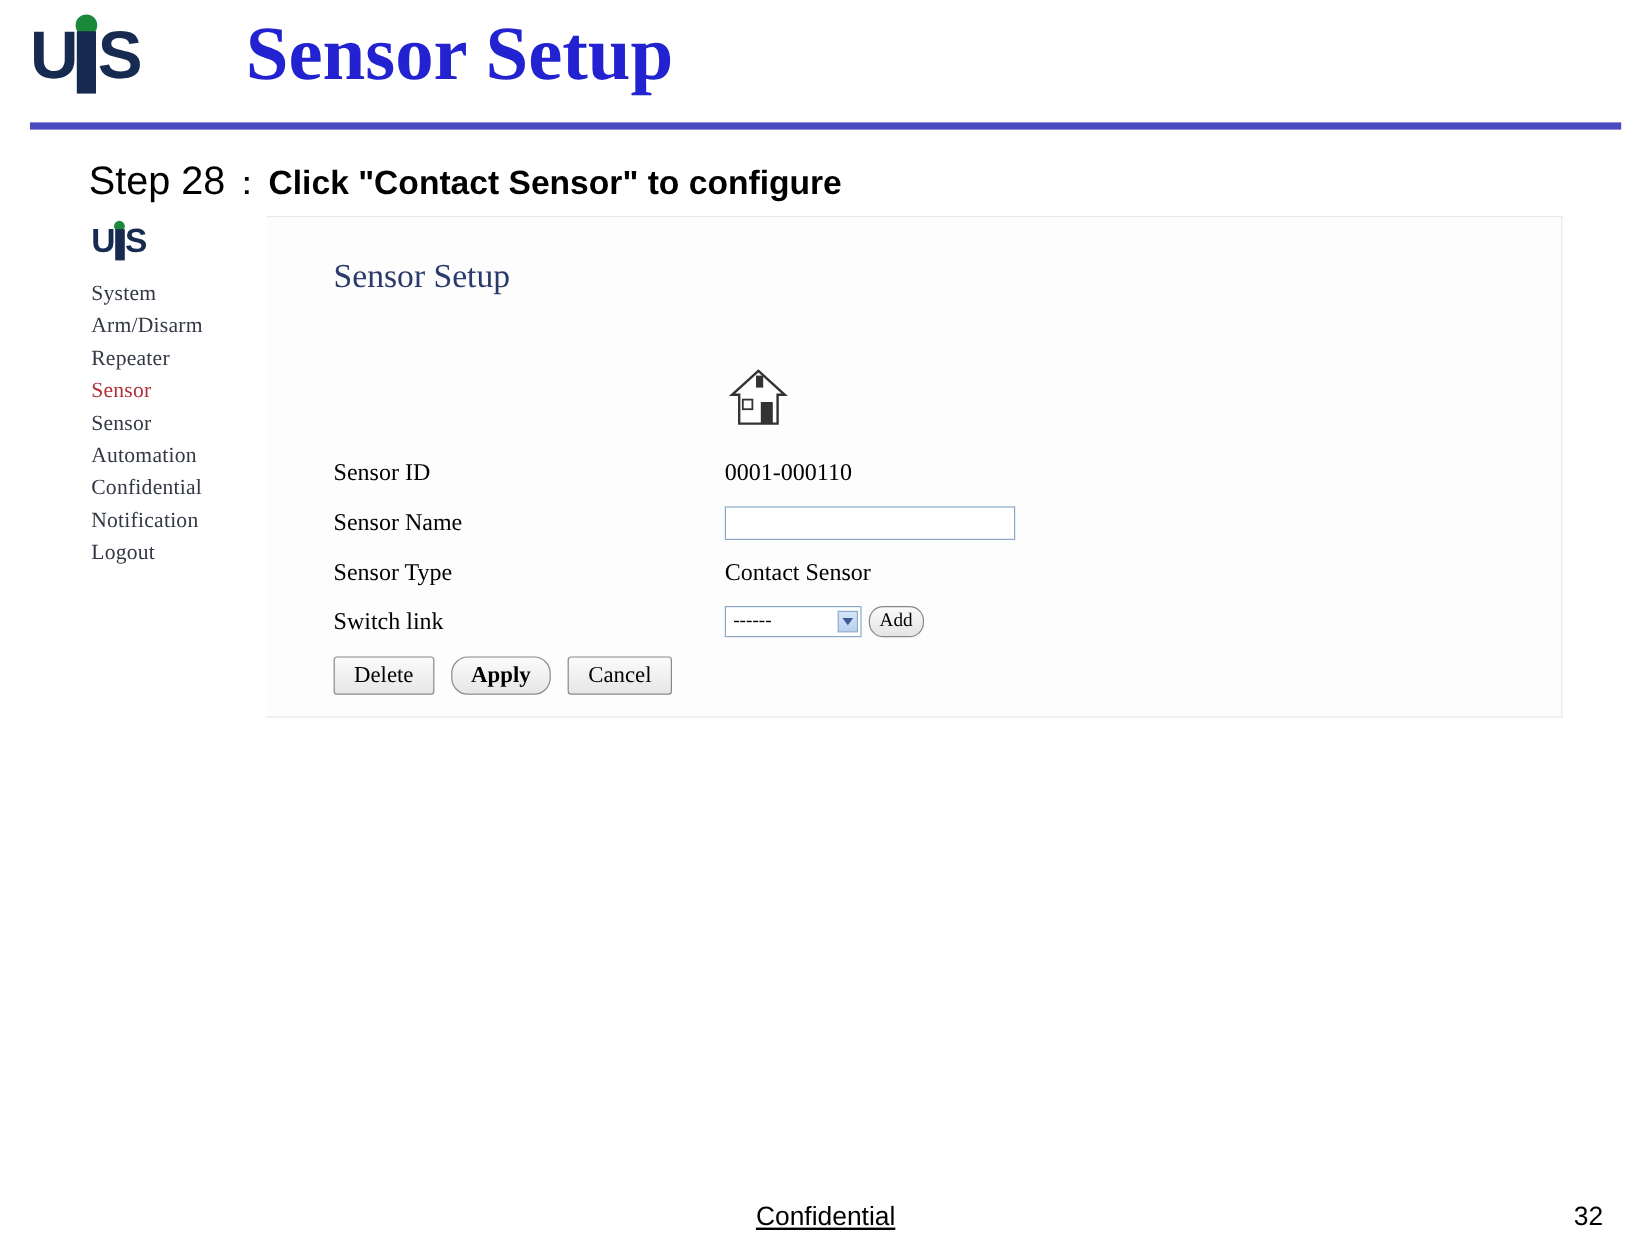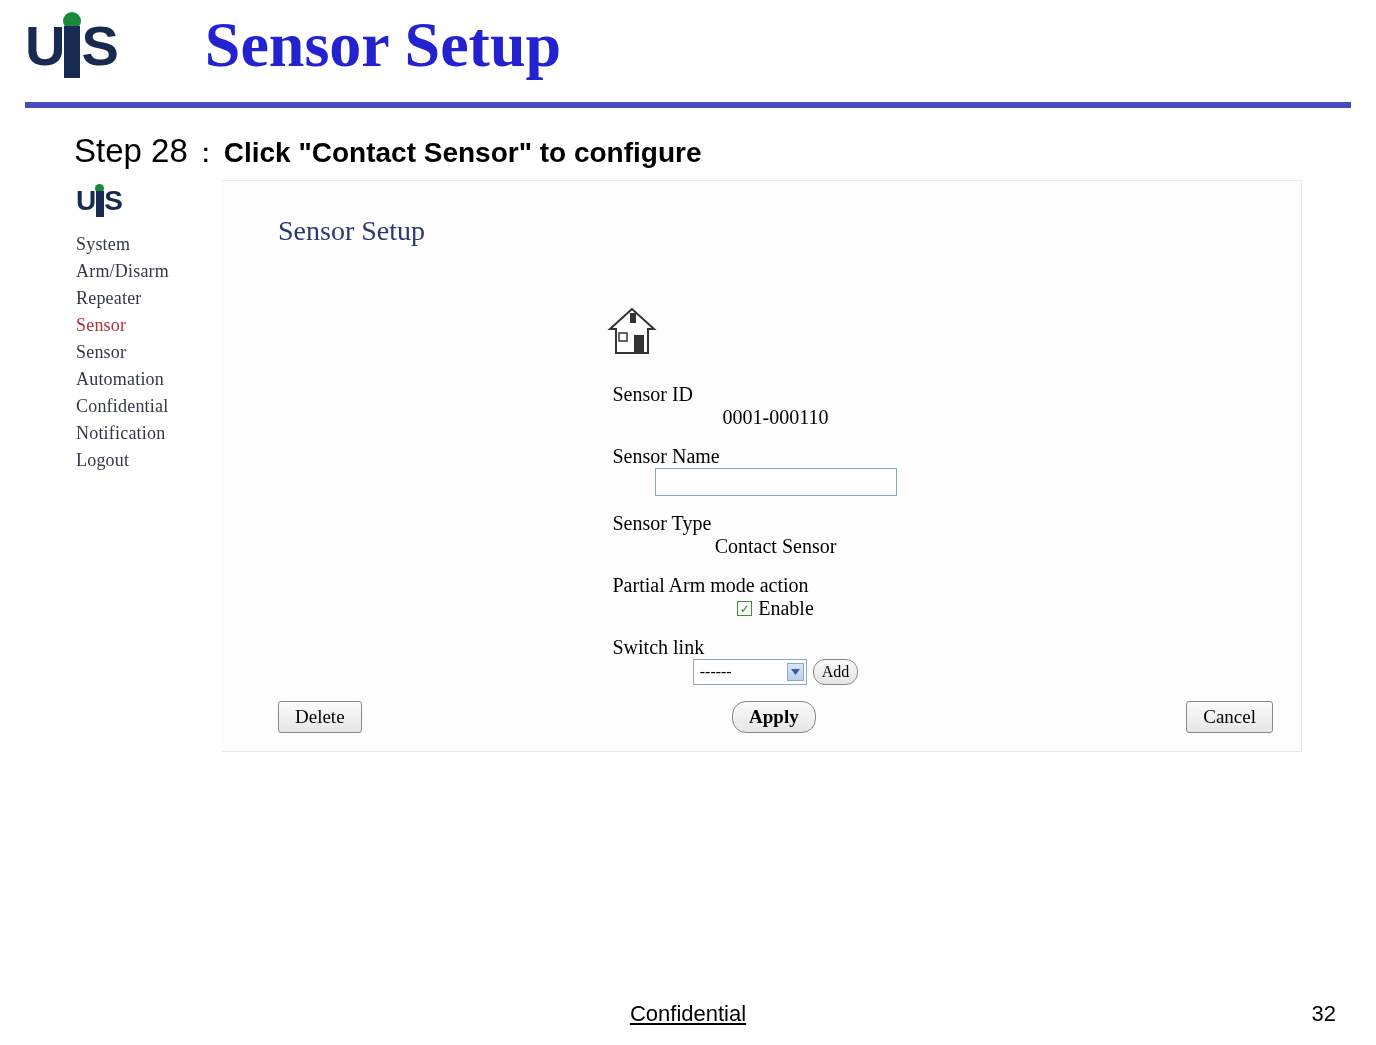--- a/index.html
+++ b/index.html
@@ -28,33 +28,33 @@
     .sl-u { font: 900 28px Arial; color: #172b50; letter-spacing: -1px; }
     .sl-iwrap { display: flex; flex-direction: column; align-items: center; margin: 0 -1px; }
     .sl-dot { width: 9px; height: 9px; background: #1a8a3a; border-radius: 50%; margin-bottom: -2px; }
     .sl-ibar { width: 8px; height: 26px; background: #172b50; }
     .sl-s { font: 900 28px Arial; color: #172b50; letter-spacing: -1px; }
     .nav-item { font: 400 18px "Times New Roman", serif; color: #333844; padding: 3px 2px; letter-spacing: 0.2px; cursor: pointer; }
     .nav-item.active { color: #b03038; font-weight: 400; }
     
     .app-main { flex: 1; background: #fdfdfd; padding: 34px 28px 18px 56px; border: 1px solid #e8e8e8; border-left: none; }
     .panel-title { font: 400 28px "Times New Roman", serif; color: #2a3a6a; margin-bottom: 58px; }
-    .form-row { display: flex; align-items: center; margin-bottom: 16px; flex-direction: column; }
+    .form-row { display: flex; align-items: center; margin-bottom: 16px; }
     .form-label { width: 326px; font: 400 20px "Times New Roman", serif; color: #000; }
     .form-value { font: 400 20px "Times New Roman", serif; color: #000; display: flex; align-items: center; gap: 6px; }
     .house-icon { width: 56px; height: 56px; display: block; margin-left: 326px; margin-bottom: 22px; }
     .text-input { width: 242px; height: 28px; border: 1px solid #8aa8c8; background: #fff; }
     .cb { width: 15px; height: 15px; border: 1px solid #3a903a; display: inline-flex; align-items: center; justify-content: center; background: #fff; }
     .cb-mark { color: #2a8a2a; font-size: 12px; line-height: 1; }
     .select { width: 114px; height: 26px; border: 1px solid #8aa8c8; background: #fff; display: inline-flex; align-items: center; justify-content: space-between; padding: 0 2px 0 6px; font: 400 16px "Times New Roman"; }
     .select-arrow { width: 17px; height: 18px; background: linear-gradient(#d7e5f7,#b9d0ee); border: 1px solid #8aa8c8; display: flex; align-items: center; justify-content: center; }
     .select-arrow svg { display: block; }
     .btn-sm { height: 26px; padding: 0 8px; border: 1px solid #888; background: linear-gradient(#fafafa,#e4e4e4); font: 400 16px "Times New Roman"; cursor: pointer; border-radius: 12px; }
     
-    .action-row { display: flex; justify-content: space-between; gap: 14px; }
+    .action-row { display: flex; justify-content: flex-start; gap: 14px; }
     .btn-lg { height: 32px; padding: 0 16px; border: 1px solid #888; background: linear-gradient(#fbfbfb,#e6e6e6); font: 400 19px "Times New Roman"; cursor: pointer; border-radius: 3px; }
     .btn-lg.bold { font-weight: 700; border-radius: 14px; }
     
     .footer-conf { position: absolute; bottom: 18px; left: 50%; transform: translateX(-50%); font: 400 22px Arial; color: #000; text-decoration: underline; }
     .footer-page { position: absolute; bottom: 18px; right: 40px; font: 400 22px Arial; color: #000; }
   </style>
 </head>
 <body>
 
 <div class="header-area">
@@ -118,29 +118,20 @@
         <div class="form-value">
           <input class="text-input" type="text" value="" style="">
         </div>
       </div>
 
       <div class="form-row">
         <div class="form-label">Sensor Type</div>
         <div class="form-value">Contact Sensor</div>
       </div>
 
-      <div class="form-row">
-        <div class="form-label">Partial Arm mode action</div>
-        <div class="form-value">
-          <span class="cb">
-              <span class="cb-mark">✓</span>
-            </span>
-          <span>Enable</span>
-        </div>
-      </div>
 
       <div class="form-row">
         <div class="form-label">Switch link</div>
         <div class="form-value">
           <div class="select">
             <span>------</span>
             <span class="select-arrow">
               <svg width="9" height="6" viewBox="0 0 9 6">
                   <polygon points="0,0 9,0 4.5,6" fill="#3a5a9a"></polygon>
                 </svg>

